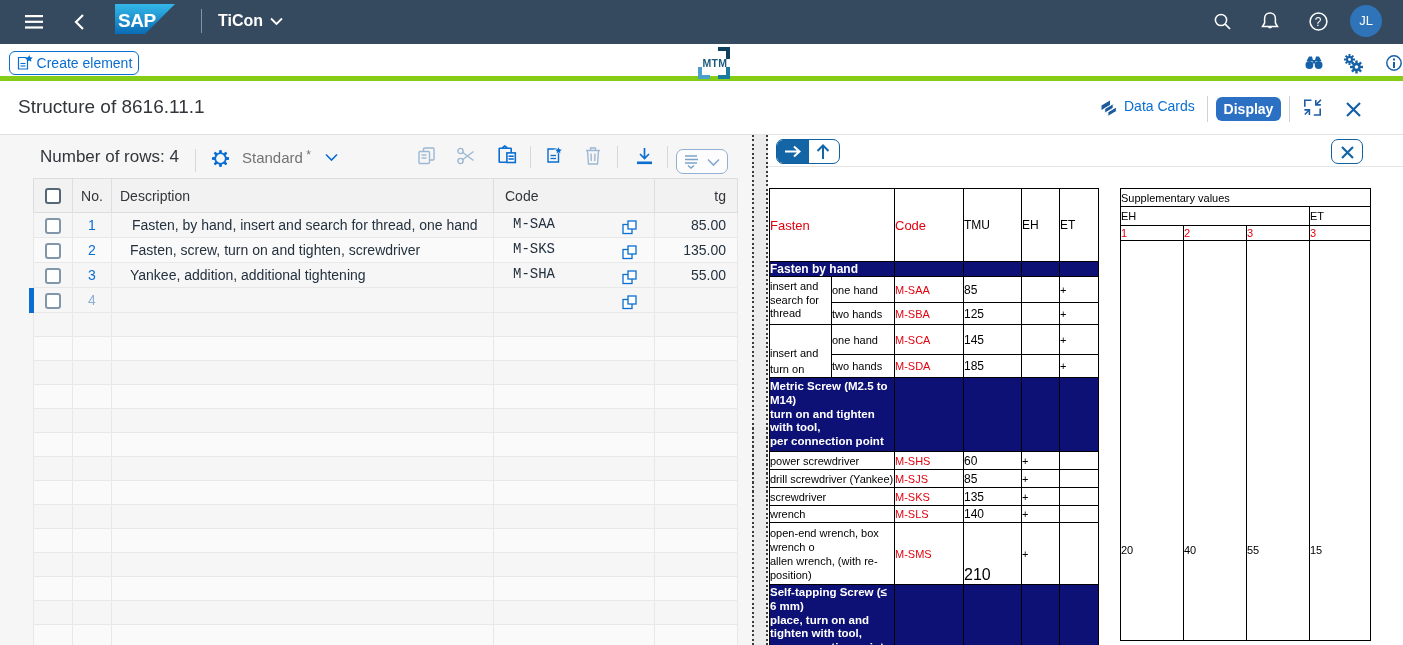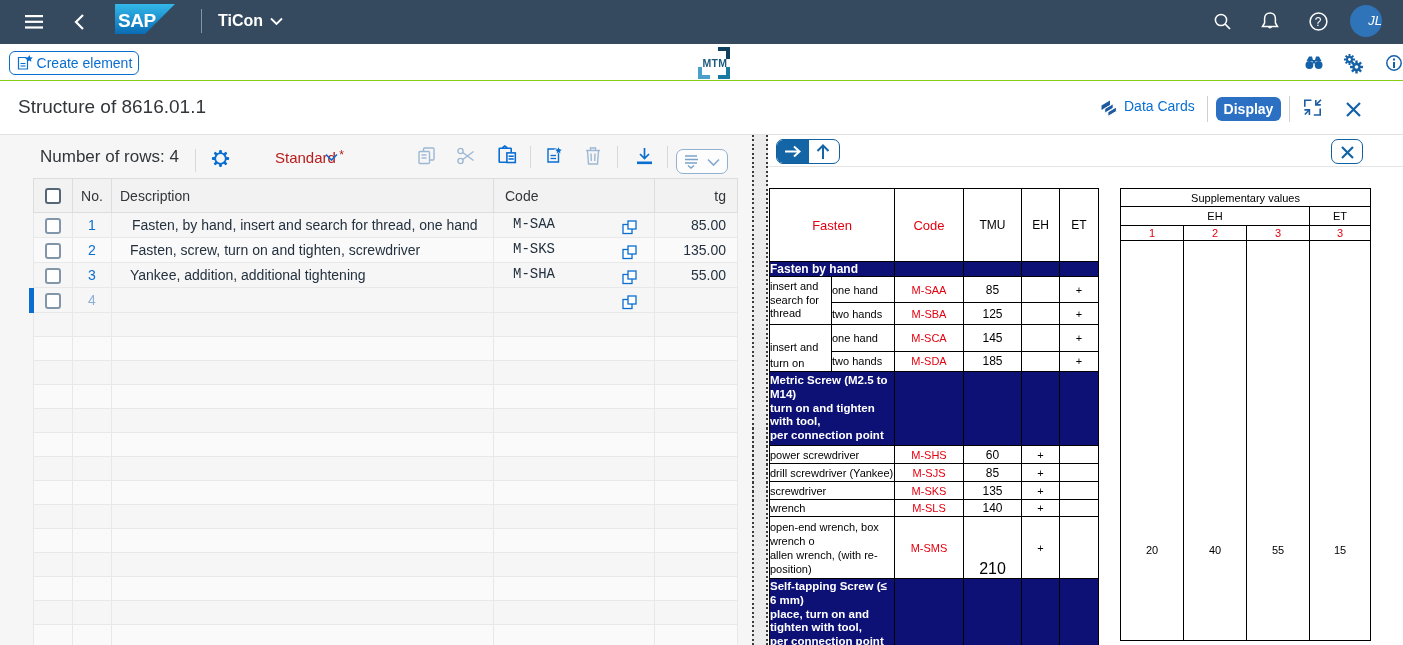--- a/index.html
+++ b/index.html
@@ -5,36 +5,36 @@
 * { margin:0; padding:0; box-sizing:border-box; }
 html,body { width:1403px; height:645px; overflow:hidden; font-family:"Liberation Sans", sans-serif; }
 .abs { position:absolute; }
 body { position:relative; background:#fff; }
 
 
 .shell { position:absolute; left:0; top:0; width:1403px; height:44px; background:#354a5f;padding-left:47px; }
 .shell svg { display:block; }
 
 
-.tb2 { position:absolute; left:0; top:44px; width:1403px; height:37px; background:#fff; border-bottom:1px solid #84cc16; }
+.tb2 { position:absolute; left:0; top:44px; width:1403px; height:37px; background:#fff; border-bottom:5px solid #84cc16; }
 .createbtn { position:absolute; left:9px; top:7px; width:130px; height:24px; border:1px solid #0a6ed1; border-radius:6px; background:#fff; color:#0a6ed1; font-size:14px; line-height:22px; text-align:center; }
 
 
 .phead { position:absolute; left:0; top:81px; width:1403px; height:54px; background:#fff; border-bottom:1px solid #e2e2e2; }
 .ptitle { position:absolute; left:18px; top:15px; font-size:19px; color:#32363a; }
 .displaybtn { position:absolute; left:1216px; top:16px; width:65px; height:24px; background:#2b70c3; border-radius:6px; color:#fff; font-size:14px; font-weight:bold; text-align:center; line-height:24px; }
 .vdiv { position:absolute; width:1px; background:#d0d0d0; }
 
 
 .content { position:absolute; left:0; top:135px; width:1403px; height:510px; background:#f6f6f7; }
 
 
 .ltb { position:absolute; left:0; top:0; width:752px; height:43px; }
 .nrows { position:absolute; left:40px; top:12px; font-size:17px; color:#32363a; }
-.standard { position:absolute; left:242px; top:13px; font-size:15px; color:#b91c1c;margin-left:33px; }
+.standard { position:absolute; left:242px; top:13px; font-size:15px; color:#737373; }
 
 
 .ltab { position:absolute; left:33px; top:43px; width:704px; }
 table.main { border-collapse:collapse; width:704px; table-layout:fixed; }
 table.main td { border:1px solid #e8e8e8; font-size:14px; color:#24313e; padding:0; overflow:hidden; white-space:nowrap; }
 table.main tr.hdr td { background:#f2f2f2; border-color:#ddd; color:#32363a; height:34px; }
 table.main tr.r td { height:25px; }
 table.main tr.e td { height:24px; }
 table.main tr.g td { background:#fafafa; }
 table.main td.num { color:#0a6ed1; text-align:center; }
@@ -51,21 +51,21 @@
 
 .rp { position:absolute; left:768px; top:0; width:635px; height:510px; background:#fff; }
 .rph { position:absolute; left:1px; top:0; width:634px; height:32px; border-bottom:1px solid #e5e5e5; background:#fff; }
 
 
 table.card { border-collapse:collapse; table-layout:fixed; font-family:"Liberation Sans", sans-serif; }
 table.card td { border:1px solid #000; padding:0; font-size:11px; color:#000; overflow:hidden; }
 table.card td.navy { background:#0d1176; color:#fff; font-weight:bold;margin-top:32px; }
 table.card td.red, .red { color:#e3000f !important; font-weight:normal; }
 
-.ctr { text-align:center; }
+.ctr { text-align:left; }
 td.pl { padding-left:3px; }
 </style>
 </head>
 <body>
 
 <div class="shell">
   <svg class="abs" style="left:25px;top:15px" width="18" height="14">
       <rect x="0" y="0" width="18" height="2.2" fill="#fff"></rect>
       <rect x="0" y="5.7" width="18" height="2.2" fill="#fff"></rect>
       <rect x="0" y="11.4" width="18" height="2.2" fill="#fff"></rect>
@@ -94,21 +94,21 @@
       <line x1="11.2" y1="11.2" x2="16" y2="16" stroke="#fff" stroke-width="1.7"></line>
     </svg>
   <svg class="abs" style="left:1261px;top:12px" width="18" height="19">
       <path d="M9 1 C5.7 1 3.6 3.5 3.6 6.5 L3.6 11 L1.5 14.5 L16.5 14.5 L14.4 11 L14.4 6.5 C14.4 3.5 12.3 1 9 1 Z" stroke="#fff" stroke-width="1.5" fill="none"></path>
       <path d="M6.8 14.8 A2.3 2.3 0 0 0 11.2 14.8" fill="#fff"></path>
     </svg>
   <svg class="abs" style="left:1309px;top:12px" width="19" height="19">
       <circle cx="9.5" cy="9.5" r="8.4" stroke="#fff" stroke-width="1.5" fill="none"></circle>
       <text x="5.8" y="13.8" font-size="12" fill="#fff" font-family="Liberation Sans">?</text>
     </svg>
-  <div class="abs" style="left:1350px;top:5px;width:32px;height:32px;border-radius:50%;background:#2f74b8;color:#fff;font-size:13px;text-align:right;line-height:32px;font-style:italic;">JL</div>
+  <div class="abs" style="left:1350px;top:5px;width:32px;height:32px;border-radius:50%;background:#2f74b8;color:#fff;font-size:13px;text-align:center;line-height:32px;">JL</div>
 </div>
 
 <div class="tb2">
   <div class="createbtn"><svg style="vertical-align:-3px" width="17" height="16">
         <path d="M2.5 2.5 L9.5 2.5 L11.5 4.5 L11.5 14 L2.5 14 Z" stroke="#0a6ed1" stroke-width="1.2" fill="none"></path>
         <line x1="4.5" y1="8.5" x2="9.5" y2="8.5" stroke="#0a6ed1" stroke-width="1.1"></line>
         <line x1="4.5" y1="11" x2="9.5" y2="11" stroke="#0a6ed1" stroke-width="1.1"></line>
         <path d="M13.2 0 L14.3 2.2 L16.8 2.5 L15 4.3 L15.4 6.8 L13.2 5.6 L11 6.8 L11.4 4.3 L9.6 2.5 L12.1 2.2 Z" fill="#0a6ed1"></path>
       </svg> Create element</div>
 
@@ -148,21 +148,21 @@
       </g>
   </svg>
   <svg class="abs" style="left:1386px;top:11px" width="17" height="17">
       <circle cx="8" cy="8" r="7.2" stroke="#1561a8" stroke-width="1.5" fill="none"></circle>
       <rect x="7" y="3.5" width="2" height="2" fill="#1561a8"></rect>
       <rect x="7" y="7" width="2" height="6" fill="#1561a8"></rect>
     </svg>
 </div>
 
 <div class="phead">
-  <div class="ptitle">Structure of 8616.01.1</div>
+  <div class="ptitle">Structure of 8616.11.1</div>
   <svg class="abs" style="left:1101px;top:19px" width="17" height="17" fill="#1e5b9e">
       <path d="M0.5 5.5 L9 0.5 L9 5 L0.5 10 Z"></path>
       <path d="M3.7 8.7 L12.2 3.7 L12.2 8.2 L3.7 13.2 Z" stroke="#fff" stroke-width="1"></path>
       <path d="M6.9 11.9 L15.4 6.9 L15.4 11.4 L6.9 16.4 Z" stroke="#fff" stroke-width="1"></path>
     </svg>
   <div class="abs" style="left:1124px;top:17px;color:#0a6ed1;font-size:14px;">Data Cards</div>
   <div class="vdiv" style="left:1207px;top:15px;height:26px;"></div>
   <div class="displaybtn">Display</div>
   <div class="vdiv" style="left:1289px;top:15px;height:26px;"></div>
   <svg class="abs" style="left:1304px;top:18px" width="18" height="18" stroke="#1b5ca4" stroke-width="1.6" fill="none">
@@ -478,21 +478,21 @@
             <td class="ctr">+</td>
           </tr>
       <tr style="height:22px">
             <td class="pl">two hands</td>
             <td class="ctr red">M-SBA</td>
             <td class="ctr" style="font-size:12px">125</td>
             <td></td>
             <td class="ctr">+</td>
           </tr>
       <tr style="height:21px">
-            <td rowspan="2" class="pl" style="vertical-align:top;line-height:16px;padding-top:14px">insert and turn on</td>
+            <td rowspan="2" class="pl" style="vertical-align:top;line-height:16px;padding-top:20px">insert and turn on</td>
             <td class="pl">one hand</td>
             <td class="ctr red">M-SCA</td>
             <td class="ctr" style="font-size:12px">145</td>
             <td></td>
             <td class="ctr">+</td>
           </tr>
       <tr style="height:16px">
             <td class="pl">two hands</td>
             <td class="ctr red">M-SDA</td>
             <td class="ctr" style="font-size:12px">185</td>

